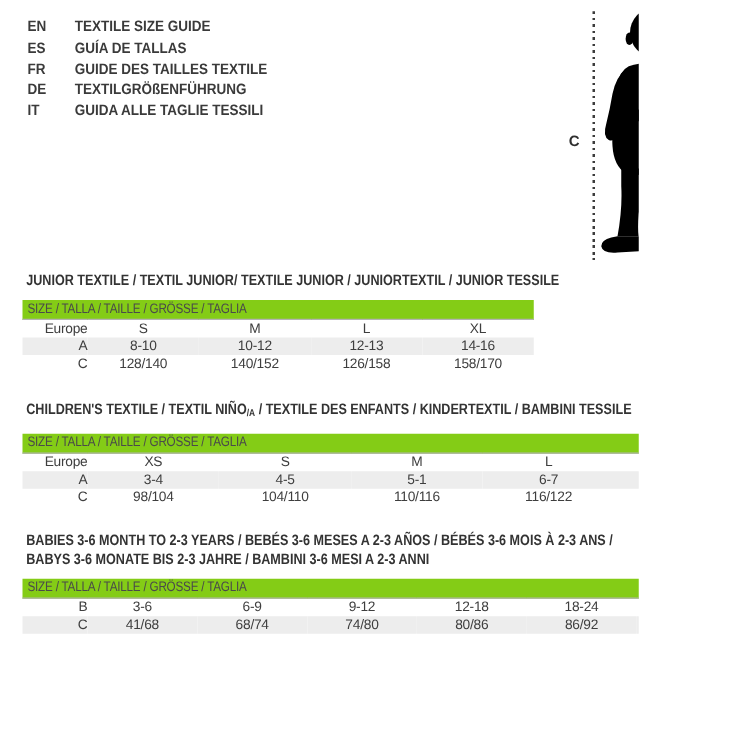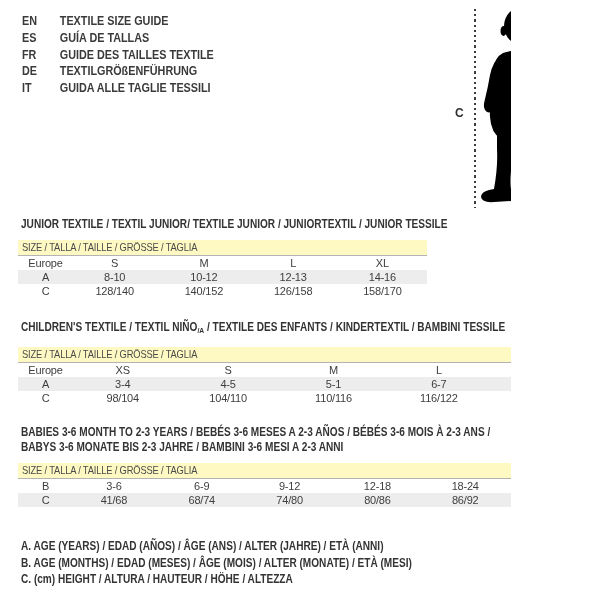--- a/index.html
+++ b/index.html
@@ -20,22 +20,22 @@
   .baby-svg { position:absolute; left:477px; top:5px; }
 
   
   .sec-title { position:absolute; left:21px; font-size:12px; font-weight:bold; color:#333;
                white-space:nowrap; transform:scaleX(0.84); transform-origin:left top; line-height:15px; }
   .sub { font-size:8px; vertical-align:-2px; }
 
   
   .size-table { position:absolute; border-collapse:collapse; table-layout:fixed; font-size:11px; color:#3e3e3e; }
   .size-table td { height:14px; padding:0; text-align:center; line-height:14px; letter-spacing:-0.2px; }
-  .size-table td.lbl { text-align:center; padding-left:3px; }
-  .size-table tr.hdr td { background:#fef9c3; border-bottom:1px solid #b3b3b3; text-align:left;
+  .size-table td.lbl { text-align:right; padding-left:3px; }
+  .size-table tr.hdr td { background:#84cc16; border-bottom:1px solid #b3b3b3; text-align:left;
                           padding-left:4px; height:15px; line-height:15px; color:#4a4a4a; }
   .hdr-txt { display:inline-block; transform:scaleX(0.85); transform-origin:left center; white-space:nowrap; }
   .size-table tr.alt td { background:#ededed; }
   #t-junior   { left:18px; top:240px; width:409px; }
   #t-children { left:18px; top:347px; width:579px; }
   #t-babies   { left:18px; top:463px; width:579px; }
   col.c0 { width:52px; }
 
   
   .notes { position:absolute; left:21px; top:538px; }
@@ -197,19 +197,14 @@
         <td>41/68</td>
         <td>68/74</td>
         <td>74/80</td>
         <td>80/86</td>
         <td>86/92</td>
         <td>92/98</td>
       </tr>
     </tbody>
   </table>
 
-  <div class="notes">
-    <div class="note-line">A. AGE (YEARS) / EDAD (AÑOS) / ÂGE (ANS) / ALTER (JAHRE) / ETÀ (ANNI)</div>
-    <div class="note-line">B. AGE (MONTHS) / EDAD (MESES) / ÂGE (MOIS) / ALTER (MONATE) / ETÀ (MESI)</div>
-    <div class="note-line">C. (cm) HEIGHT / ALTURA / HAUTEUR / HÖHE / ALTEZZA</div>
-  </div>
 
 </div>
 
 </body></html>

